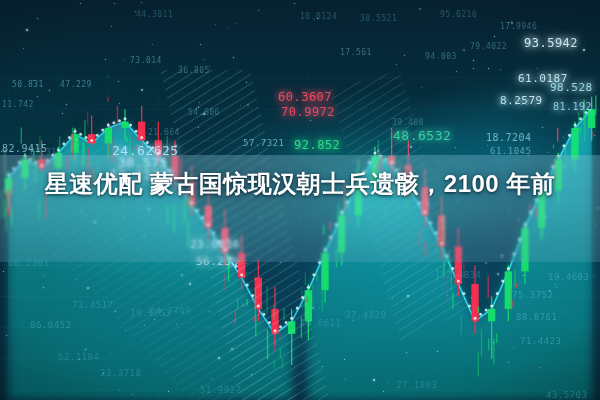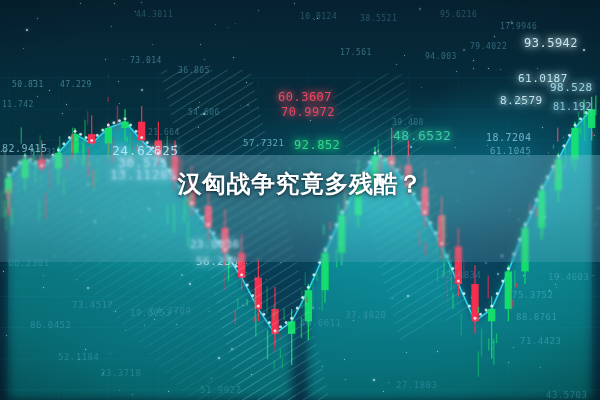--- a/index.html
+++ b/index.html
@@ -703,16 +703,16 @@
       <div class="dot" style="width: 1px; height: 1px; left: 251.438px; top: 195.998px; opacity: 0.74; box-shadow: rgba(200, 245, 255, 0.8) 0px 0px 3px;"></div>
       <div class="dot" style="width: 1px; height: 1px; left: 396.333px; top: 64.4723px; opacity: 0.52; box-shadow: rgba(200, 245, 255, 0.8) 0px 0px 3px;"></div>
       <div class="dot" style="width: 1px; height: 1px; left: 487.138px; top: 145.246px; opacity: 0.45; box-shadow: rgba(200, 245, 255, 0.8) 0px 0px 3px;"></div>
     </div>
 
   <div class="vign"></div>
 
   <div class="band" style="top:155px;height:107px;"></div>
 
   <div class="titlewrap" style="top:165px;">
-    <div class="tline">汉匈战争究竟多残酷？</div>
+    <div class="tline">星速优配 蒙古国惊现汉朝士兵遗骸，2100 年前</div>
   </div>
 
 </div>
 
 </body></html>

